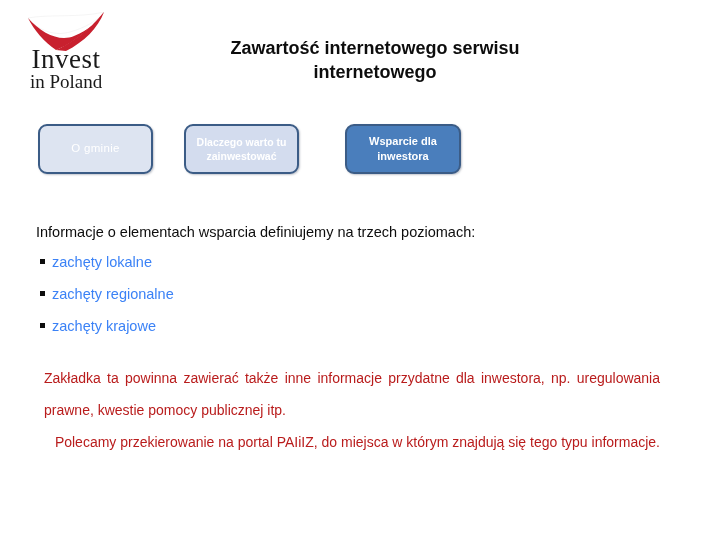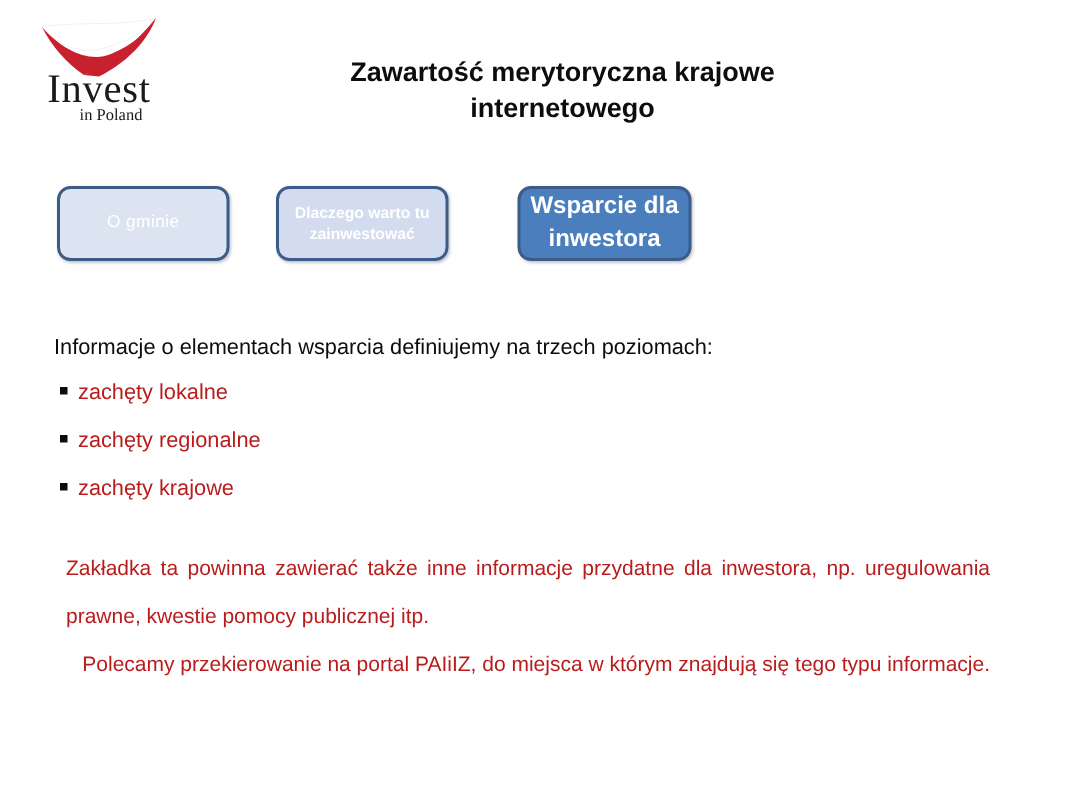--- a/index.html
+++ b/index.html
@@ -44,25 +44,25 @@
     font-family: "Liberation Serif", serif;
     color: #1a1a1a;
     line-height: 1;
   }
   .logo-invest {
     font-size: 27px;
     letter-spacing: 0.5px;
     display: block;
   }
   .logo-inpoland {
-    font-size: 11px;
+    font-size: 19px;
     display: block;
     margin-top: -1px;
     margin-left: 16px;
-    text-align: center;
+    text-align: left;
   }
 
   
   .title {
     position: absolute;
     left: 150px;
     top: 36px;
     width: 450px;
     text-align: center;
     font-size: 18px;
@@ -107,21 +107,21 @@
     left: 146px;
     width: 115px;
     background: #d3dcee;
     font-weight: bold;
   }
   .tab-3 {
     left: 307px;
     width: 116px;
     background: #4a7ebc;
     font-weight: bold;
-    font-size: 16px;
+    font-size: 11px;
   }
 
   
   .lead {
     position: absolute;
     left: 36px;
     top: 224px;
     font-size: 14.5px;
     color: #0d0d0d;
     white-space: nowrap;
@@ -129,21 +129,21 @@
   .bullets {
     position: absolute;
     left: 40px;
     top: 254px;
     width: 400px;
   }
   .bullet {
     display: flex;
     align-items: baseline;
     font-size: 14.5px;
-    color: #b91c1c;
+    color: #3b82f6;
     height: 32px;
   }
   .bullet-mark {
     display: inline-block;
     width: 5px;
     height: 5px;
     background: #0d0d0d;
     margin-right: 7px;
     position: relative;
     top: -3px;
@@ -174,21 +174,21 @@
       <path d="M2 6 C16 22 34 30 48 24 C62 18 72 10 78 0 C66 16 46 32 30 38 C18 30 8 18 2 6 Z" fill="#c8202e"></path>
       <path d="M30 38 C44 32 64 18 78 0 C72 16 58 30 40 39 Z" fill="#c8202e"></path>
     </svg>
     <div class="logo-text">
       <span class="logo-invest">Invest</span>
       <span class="logo-inpoland">in Poland</span>
     </div>
   </div>
 
   <div class="title">
-    <span>Zawartość merytoryczna krajowe</span>
+    <span>Zawartość internetowego serwisu</span>
     <span>internetowego</span>
   </div>
 
   <div class="tabs">
     <div class="tab tab-1">O gminie</div>
     <div class="tab tab-2">Dlaczego warto tu zainwestować</div>
     <div class="tab tab-3">Wsparcie dla inwestora</div>
   </div>
 
   <div class="lead">Informacje o elementach wsparcia definiujemy na trzech poziomach:</div>

